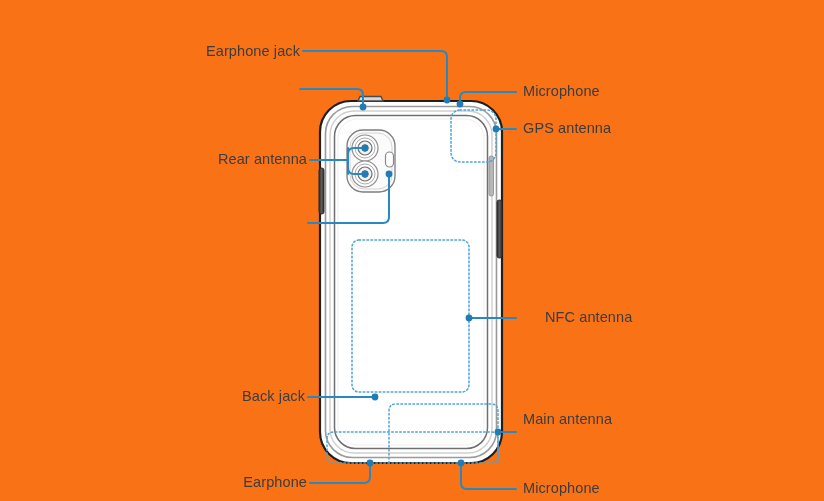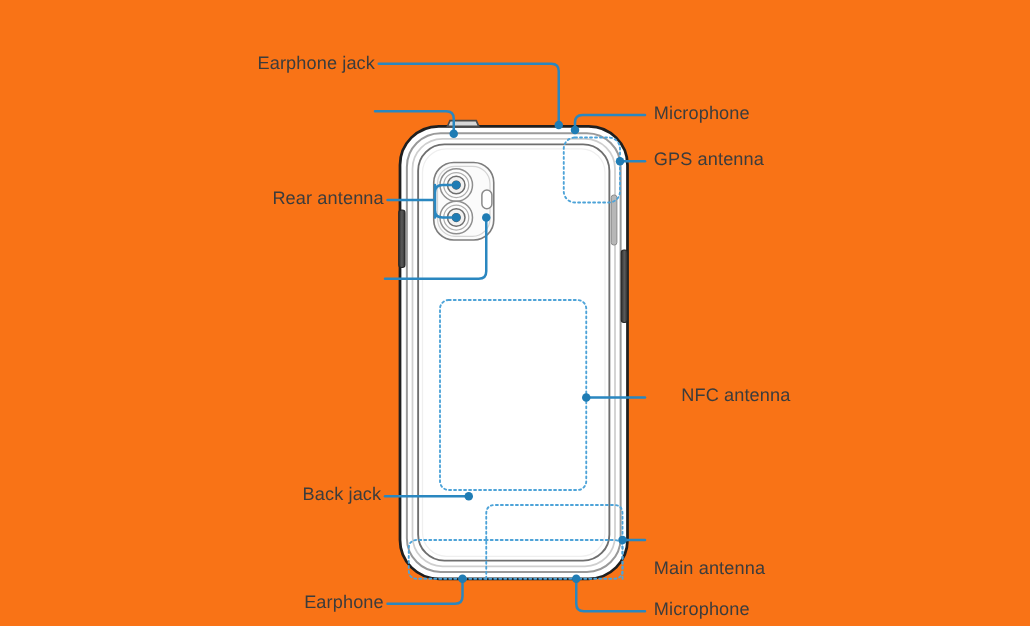--- a/index.html
+++ b/index.html
@@ -171,17 +171,17 @@
   <div class="callout-label label-right" style="left:100px; top:389px; width:205px;">Back jack</div>
 
   <div class="callout-label label-right" style="left:100px; top:475px; width:207px;">Earphone</div>
 
   <div class="callout-label label-left" style="left:523px; top:84px;">Microphone</div>
 
   <div class="callout-label label-left" style="left:523px; top:121px;">GPS antenna</div>
 
   <div class="callout-label label-left" style="left:545px; top:310px;">NFC antenna</div>
 
-  <div class="callout-label label-left" style="left:523px; top:448px;text-align:right;">Main antenna</div>
+  <div class="callout-label label-left" style="left:523px; top:412px;text-align:right;">Main antenna</div>
 
   <div class="callout-label label-left" style="left:523px; top:481px;">Microphone</div>
 
 </div>
 
 </body></html>

